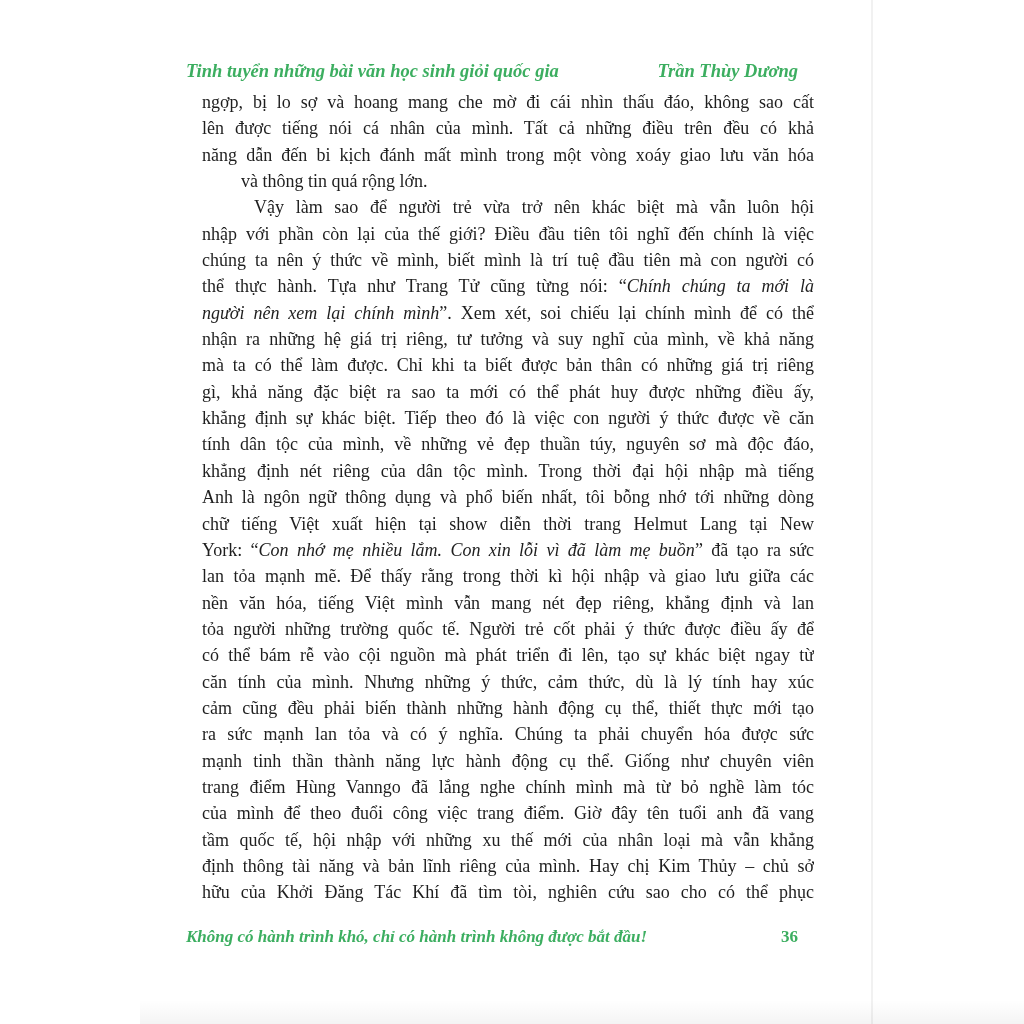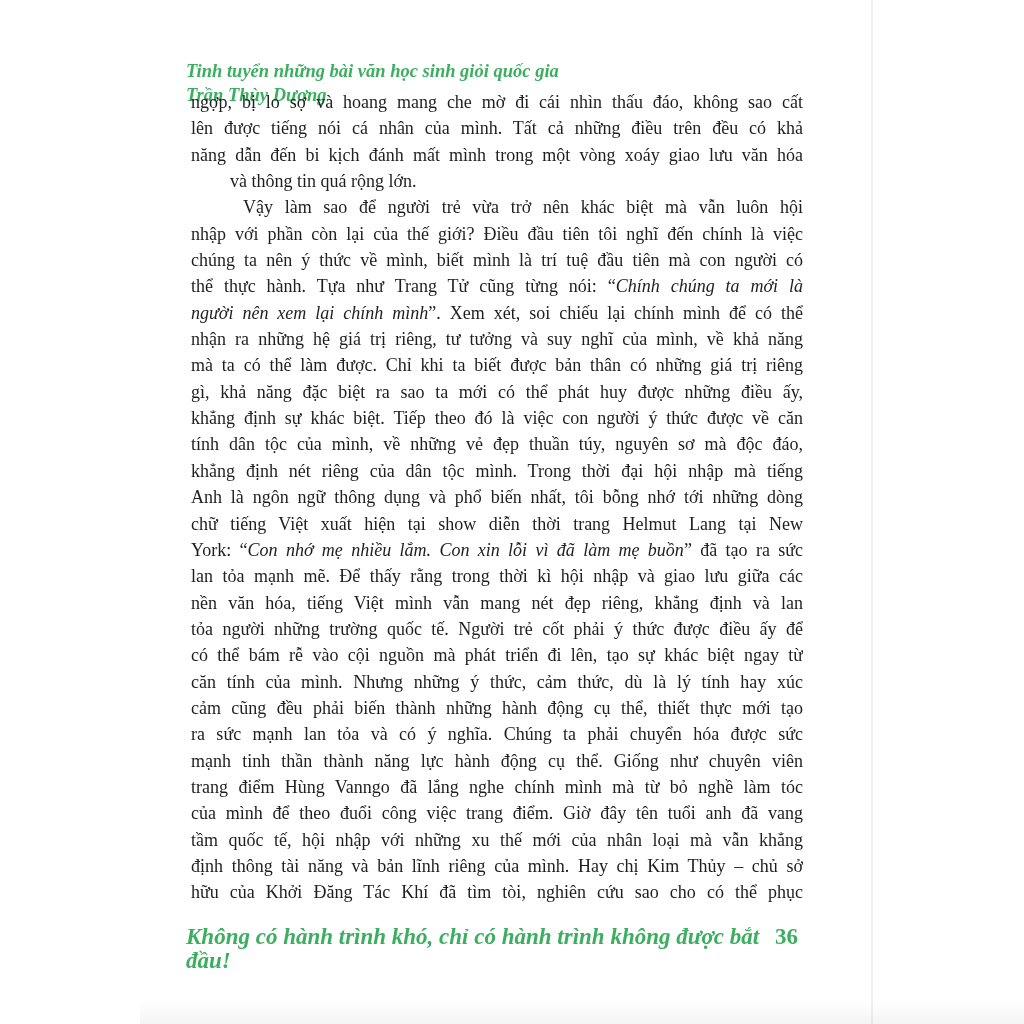--- a/index.html
+++ b/index.html
@@ -27,25 +27,24 @@
     position: absolute;
     left: 186px; top: 59px; width: 612px;
     display: flex;
     justify-content: space-between;
     align-items: baseline;
     color: var(--accent, #3cae60);
     font-weight: bold;
     font-style: italic;
     font-size: 18.5px;
     line-height: 24px;
-    flex-direction: column;
   }
   .body-text {
     position: absolute;
-    left: 191px; top: 89px; width: 612px;
+    left: 202px; top: 89px; width: 612px;
     color: #1e1e1e;
   }
   .line {
     font-size: 18px;
     line-height: 26.35px;
     height: 26.35px;
     overflow: hidden;
     text-align: justify;
     text-align-last: justify;
     text-justify: inter-word;
@@ -54,21 +53,21 @@
   .line.indent { text-indent: 52px; }
   .it { font-style: italic; margin-top: 37px; }
   .footer {
     position: absolute;
     left: 186px; top: 925px; width: 612px;
     display: flex;
     justify-content: space-between;
     align-items: baseline;
     color: var(--accent, #3cae60);
     font-weight: bold;
-    font-size: 23px;
+    font-size: 17px;
     line-height: 24px;
   }
   .ftr-quote { font-style: italic; }
   .ftr-page { font-style: normal; }
 </style>
 </head>
 <body>
 
 <div class="page">
   <div class="page-edge-line"></div>

